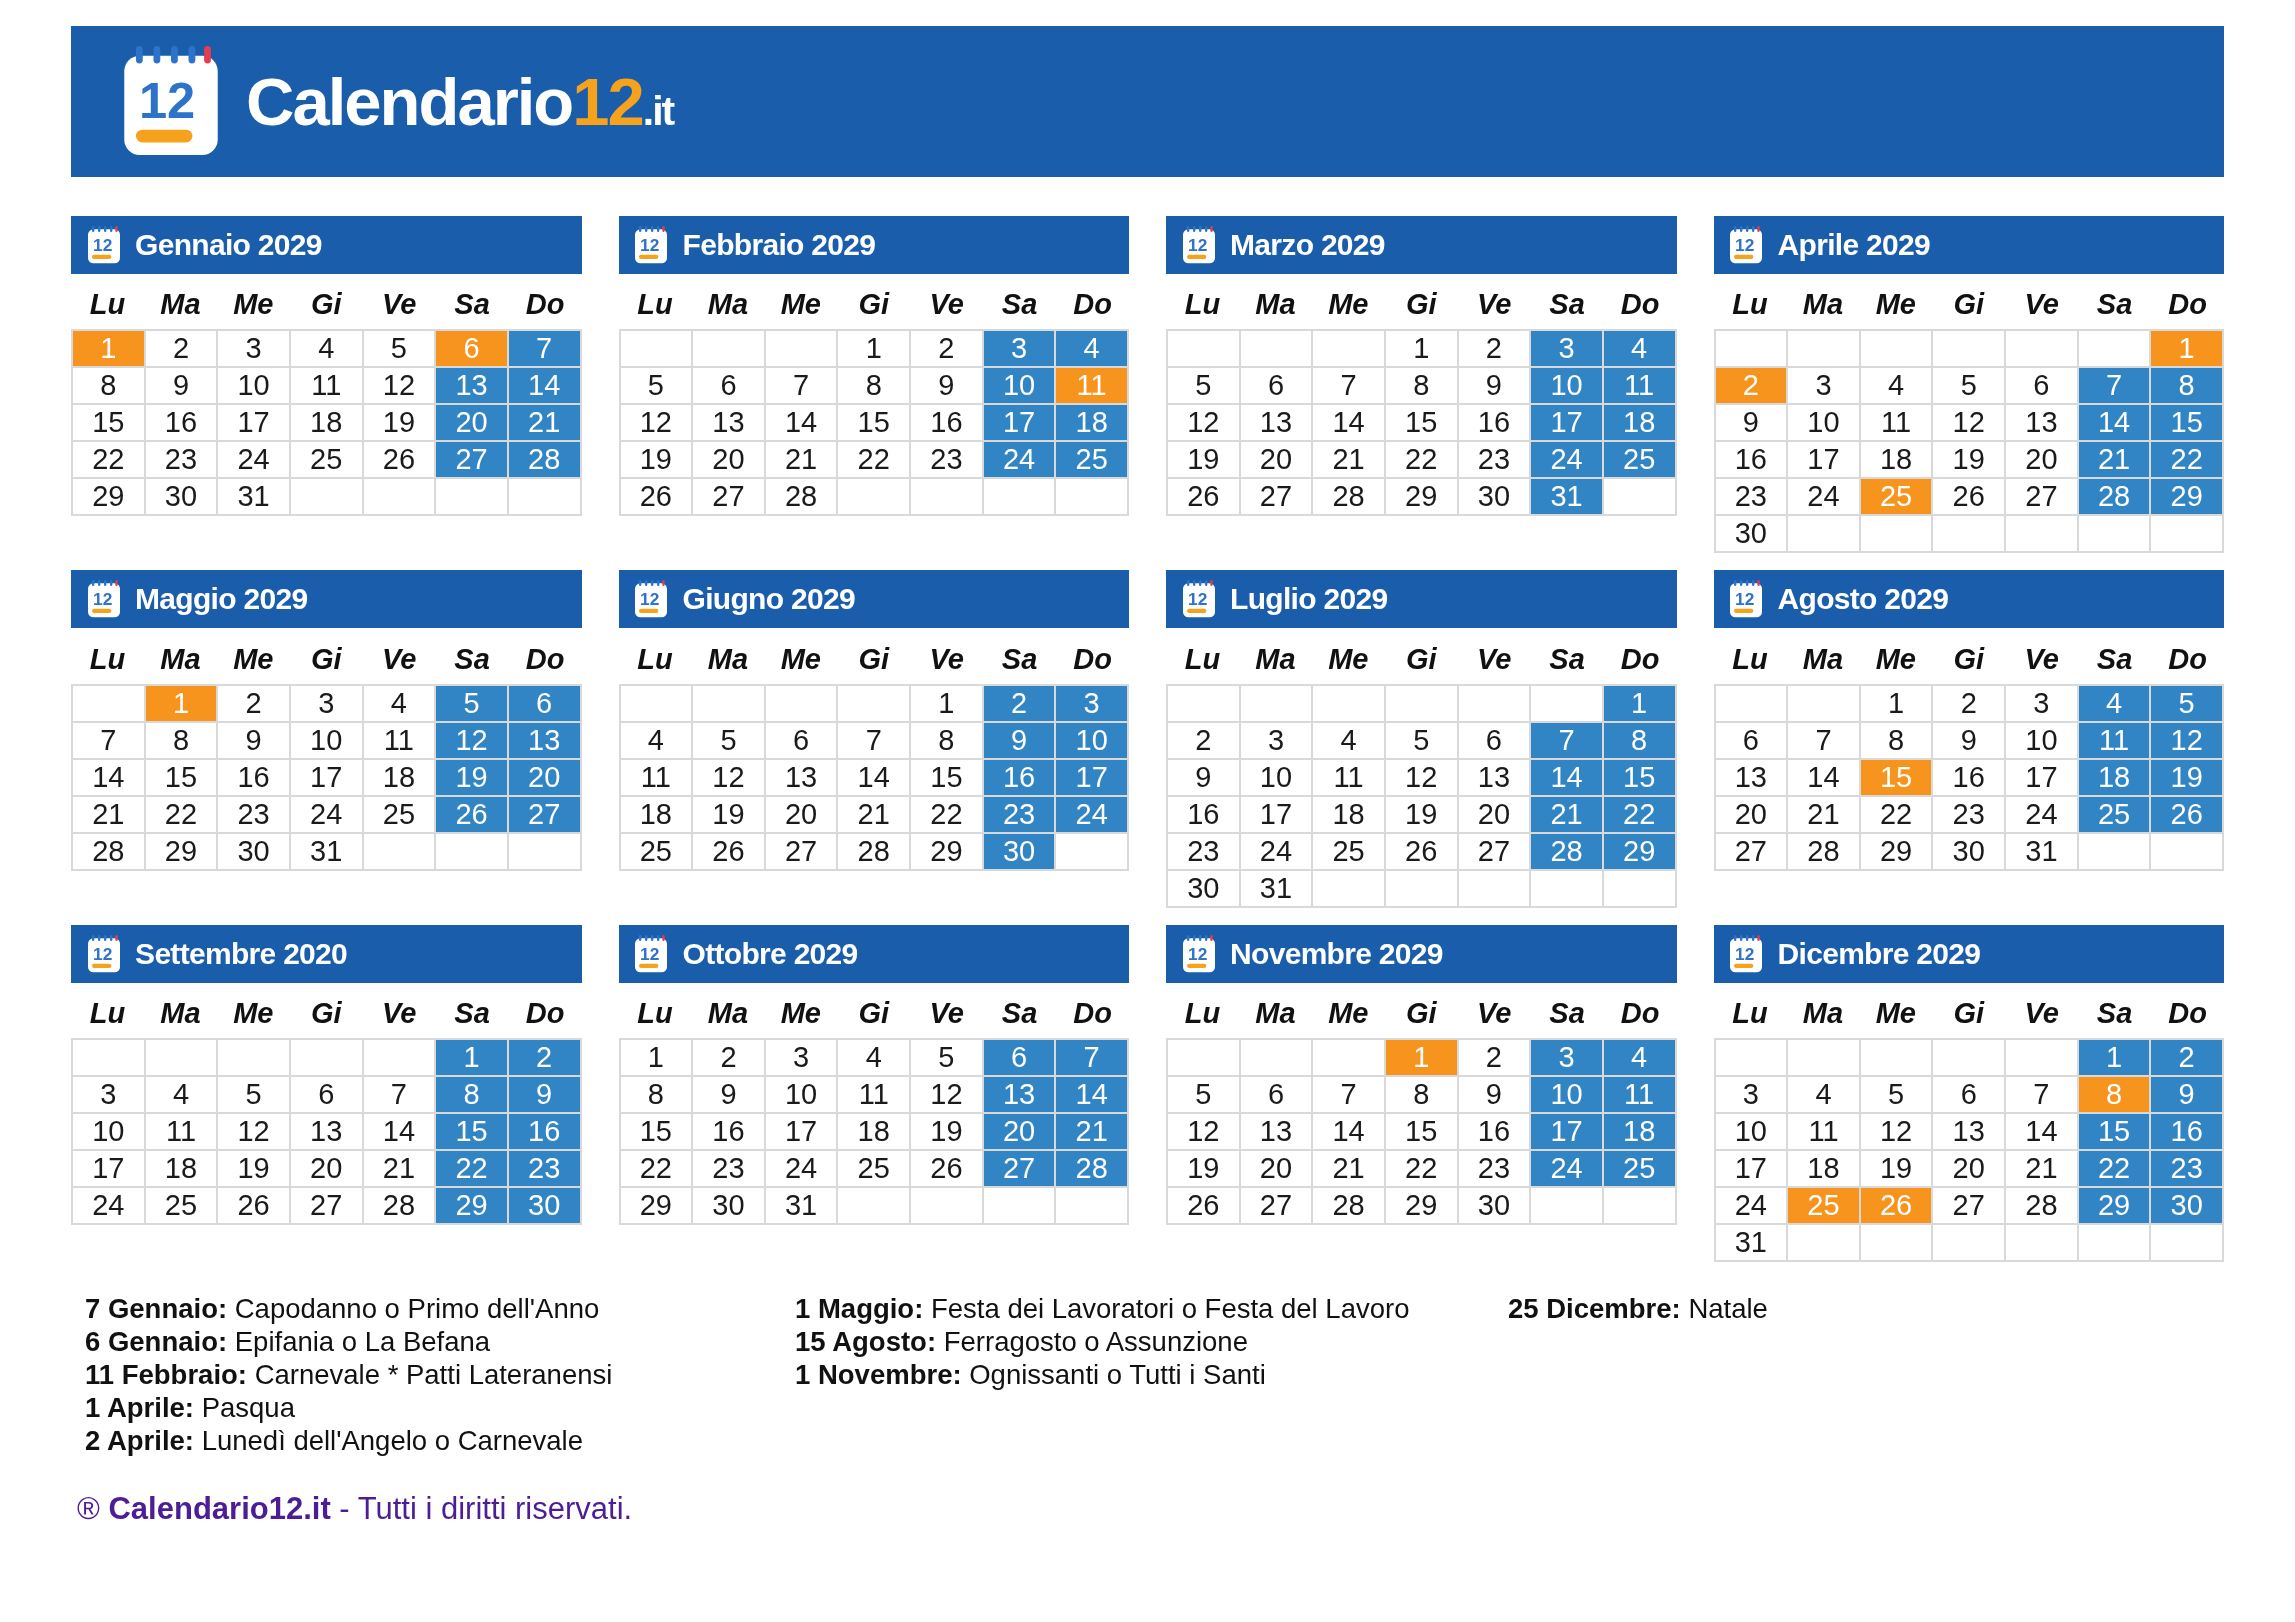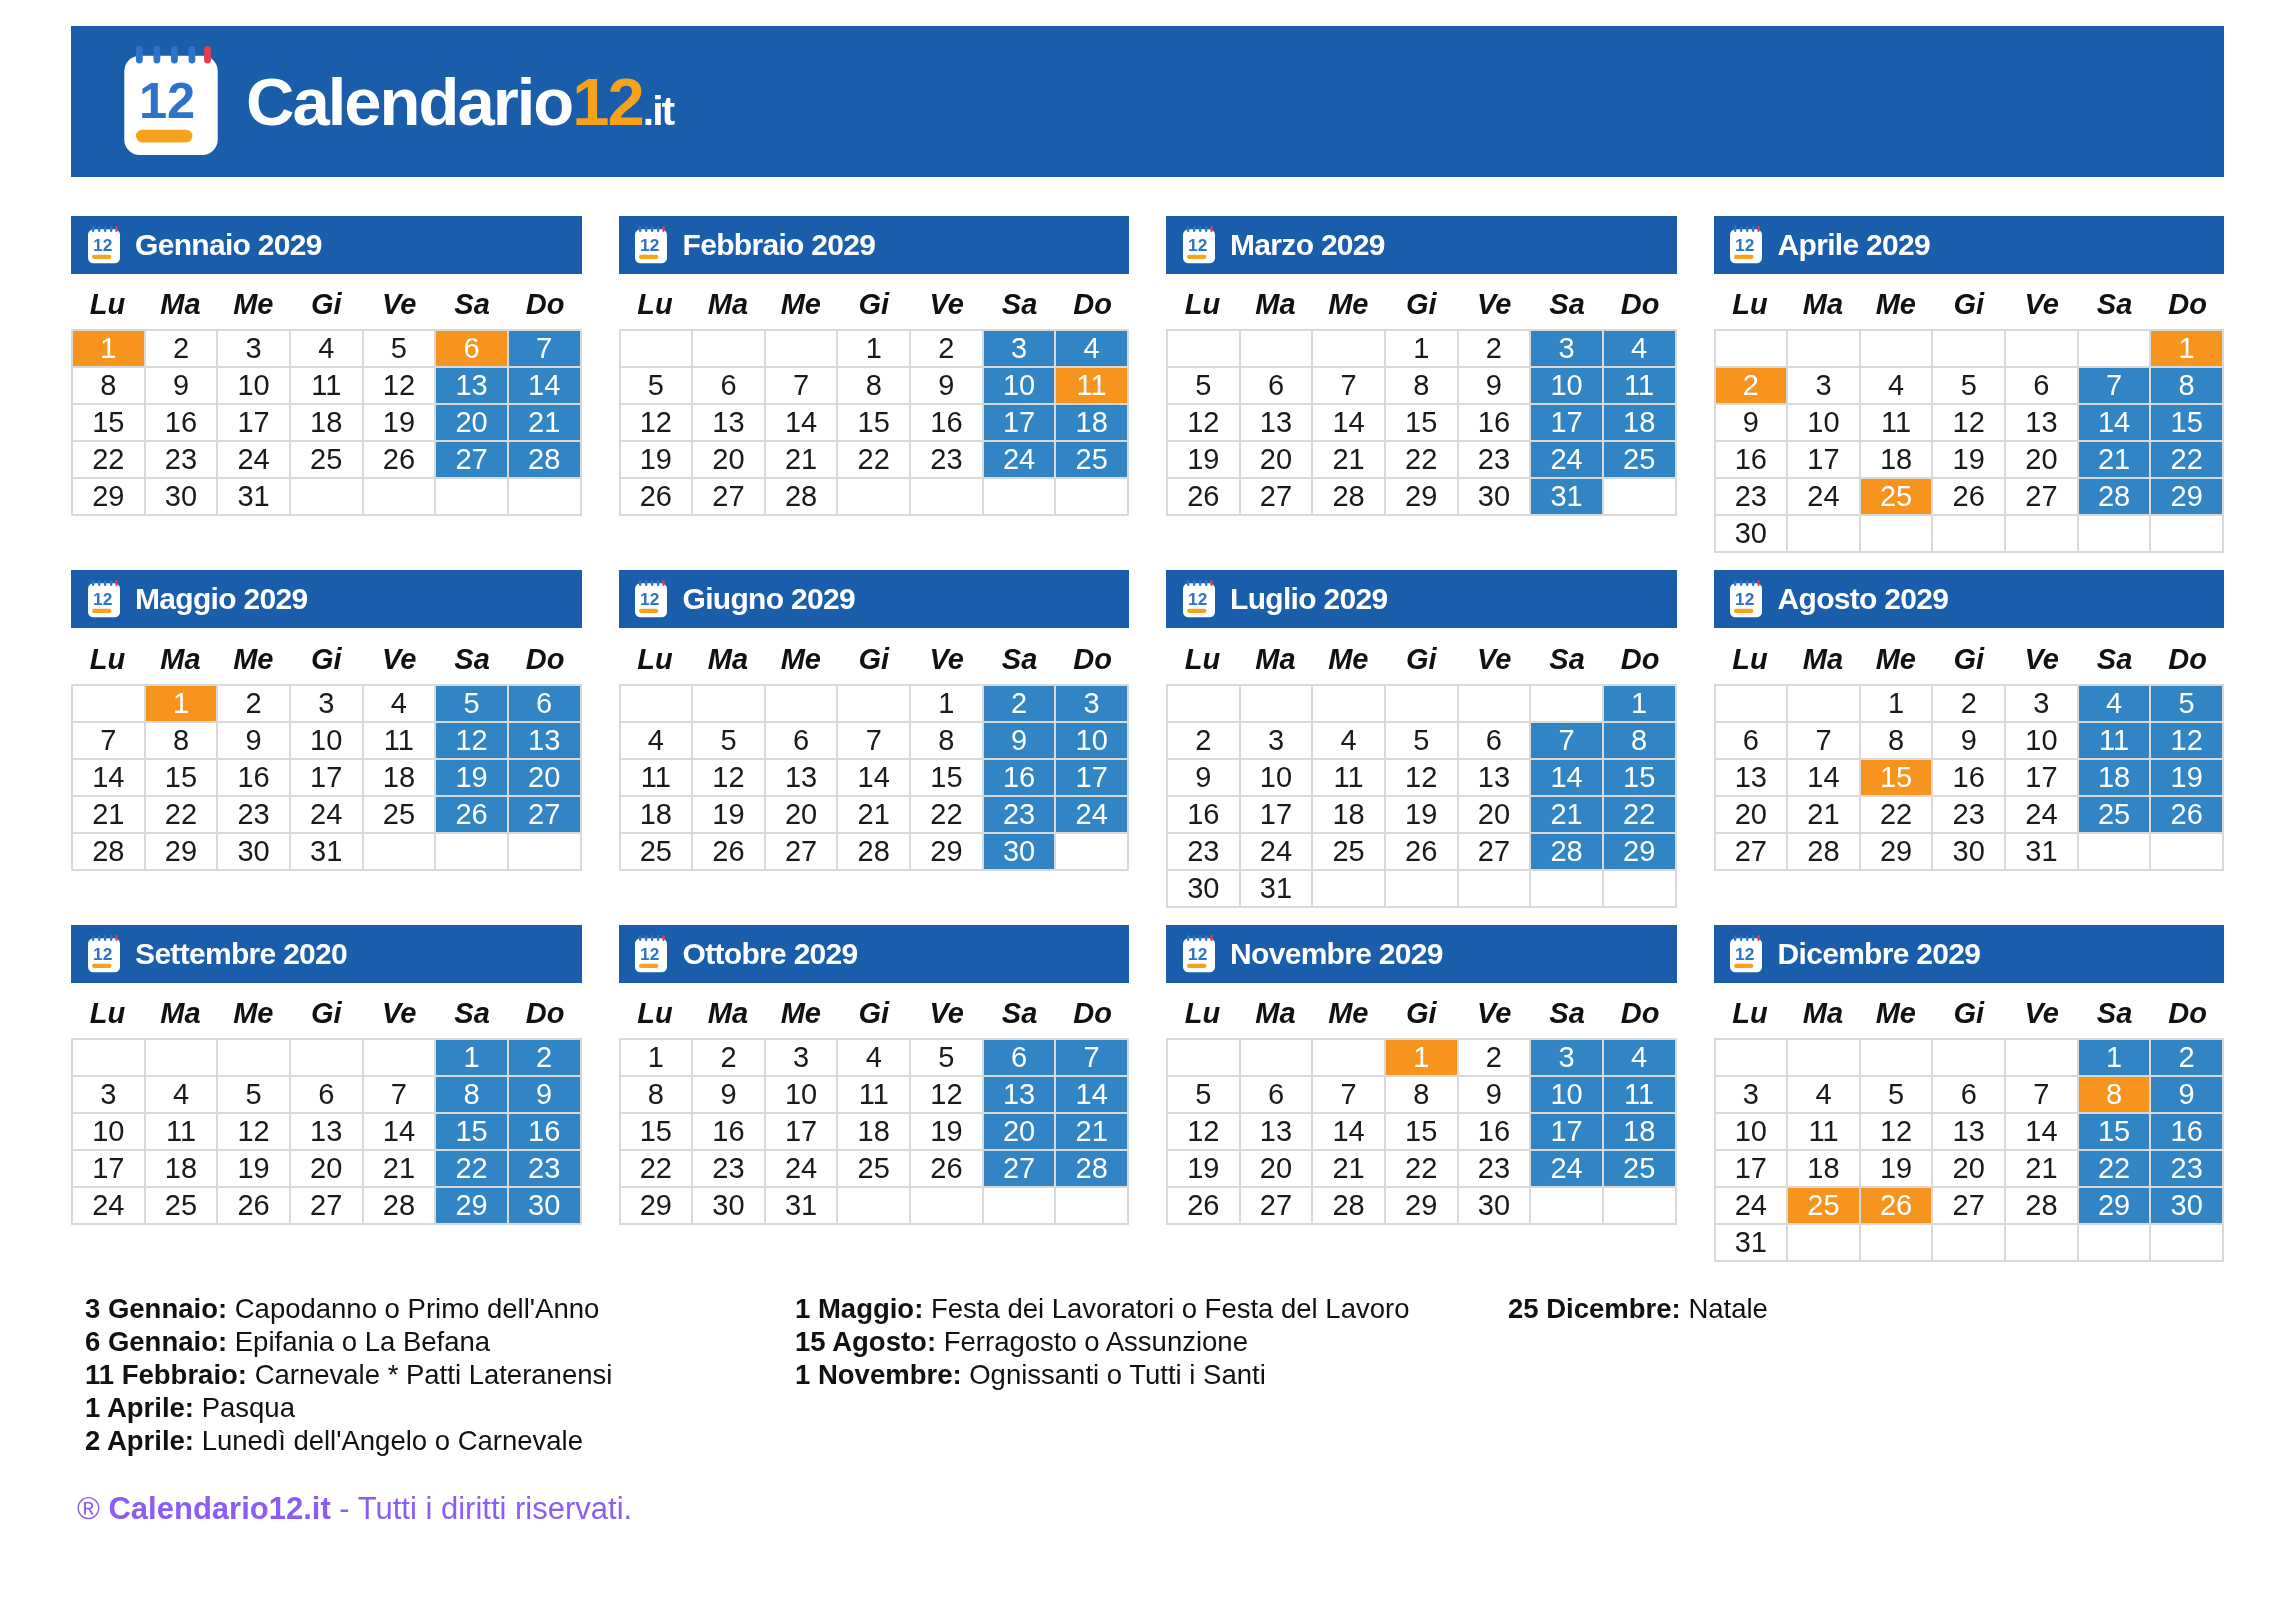--- a/index.html
+++ b/index.html
@@ -43,21 +43,21 @@
   }
   .cal td.we { background:var(--wkd,#3285c5); color:#fff; }
   .cal td.ho { background:var(--hol,#f7941e); color:#fff; }
 
   
   .legend { margin:30px 0 0 85px; display:grid; grid-template-columns:710px 713px auto; }
   .lg-item { font-size:27.5px; line-height:33px; color:#111; white-space:nowrap; }
   .lg-item b { font-weight:bold; }
 
   
-  .footer { margin:34px 0 0 77px; font-size:31px; color:#8b5cf6; }
+  .footer { margin:34px 0 0 77px; font-size:31px; color:#4c1d95; }
   .footer b { font-weight:bold; }
 
   
   .ic-w { fill:#ffffff; }
   .ic-b { fill:var(--icbl,#2d73c9); }
   .ic-r { fill:var(--icrd,#e43c51); }
   .ic-o { fill:var(--lgor,#f6a21c); }
   .ic-t { fill:var(--icbl,#2d73c9); font-weight:bold; }
 </style>
 </head>
@@ -1006,21 +1006,21 @@
             <td></td>
             <td></td>
           </tr>
         </tbody>
       </table>
   </section>
   </main>
 
 <section class="legend">
   <div class="lg-col">
-      <div class="lg-item"><b>3 Gennaio:</b> <span>Capodanno o Primo dell'Anno</span></div>
+      <div class="lg-item"><b>7 Gennaio:</b> <span>Capodanno o Primo dell'Anno</span></div>
       <div class="lg-item"><b>6 Gennaio:</b> <span>Epifania o La Befana</span></div>
       <div class="lg-item"><b>11 Febbraio:</b> <span>Carnevale * Patti Lateranensi</span></div>
       <div class="lg-item"><b>1 Aprile:</b> <span>Pasqua</span></div>
       <div class="lg-item"><b>2 Aprile:</b> <span>Lunedì dell'Angelo o Carnevale</span></div>
     </div>
   <div class="lg-col">
       <div class="lg-item"><b>1 Maggio:</b> <span>Festa dei Lavoratori o Festa del Lavoro</span></div>
       <div class="lg-item"><b>15 Agosto:</b> <span>Ferragosto o Assunzione</span></div>
       <div class="lg-item"><b>1 Novembre:</b> <span>Ognissanti o Tutti i Santi</span></div>
     </div>

